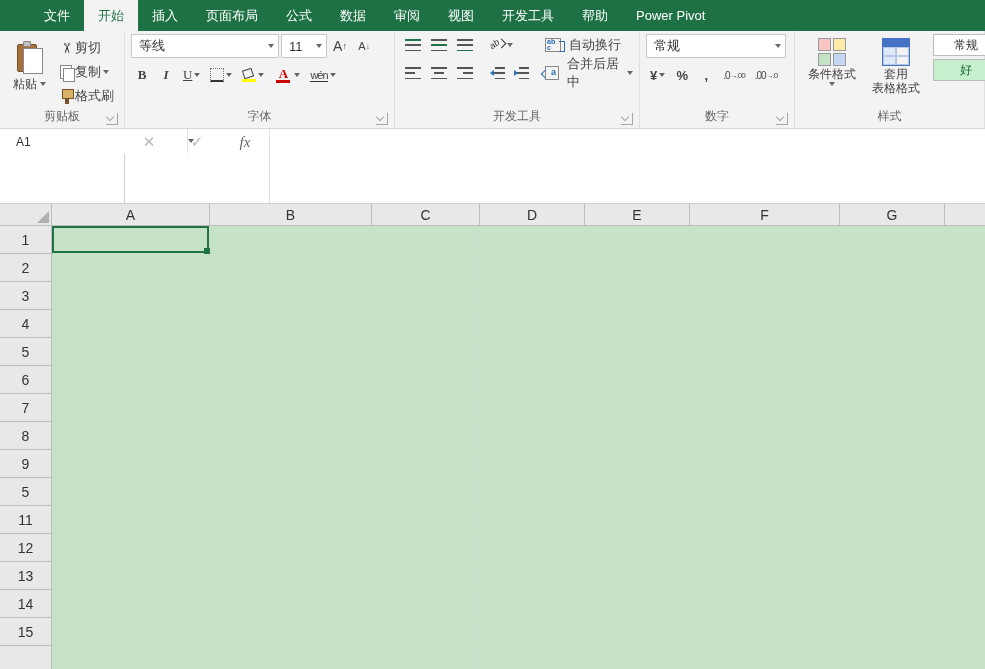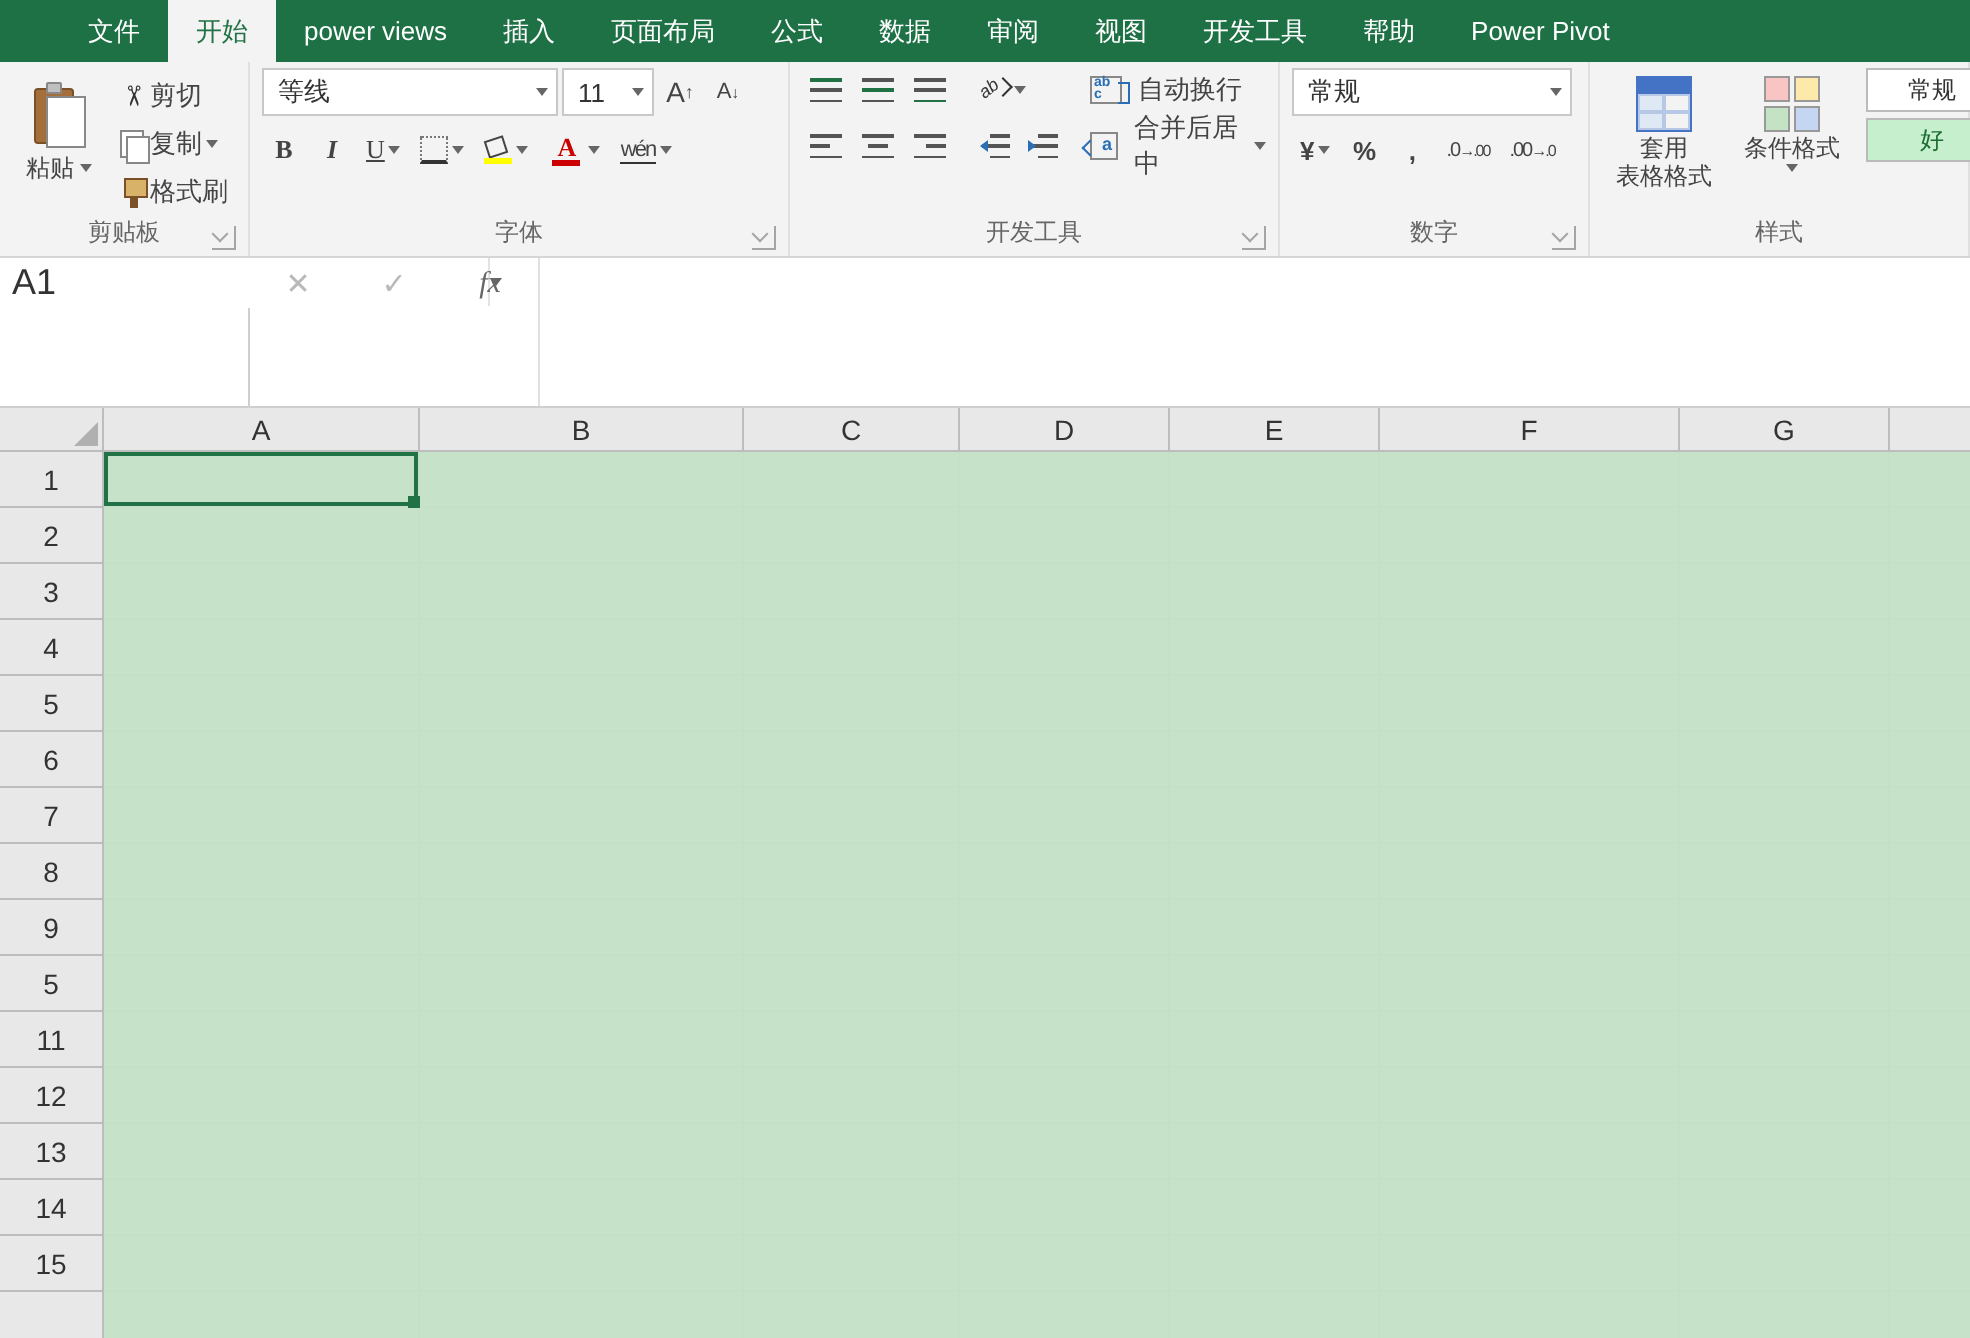--- a/index.html
+++ b/index.html
@@ -101,21 +101,21 @@
 .ftico .bd{display:grid;grid-template-columns:1fr 1fr;grid-template-rows:1fr 1fr}
 .ftico .bd div{border:0.5px solid #b6c8e6}
 .ftico .bd div:nth-child(odd){background:#dfe9f5}
 .stylecell{width:66px;height:22px;border:1px solid #bbb;display:flex;align-items:center;justify-content:center;font-size:12px}
 .sc-normal{background:#fff;color:#333}
 .sc-good{background:#c6efce;color:#1d6b30}
 
 
 .fbar{display:flex;border-bottom:1px solid #cfcfcf;background:#fff;height:75px;width:985px}
 .namewrap{width:125px;display:flex;border-right:1px solid #cfcfcf}
-.namebox{flex:1;height:25px;border:0;background:#fff;font-size:18px;padding:0 6px;color:#333}
+.namebox{flex:1;height:25px;border:0;background:#fff;font-size:12px;padding:0 16px;color:#333}
 .namecar{width:20px;height:24px;display:flex;align-items:center;justify-content:center;border-left:1px solid #e3e3e3}
 .fxarea-l{width:145px;border-right:1px solid #e0e0e0;display:flex;align-items:flex-start;padding-top:3px}
 .fxbtn{flex:1;height:20px;display:flex;align-items:center;justify-content:center;color:#b9b9b9;font-size:15px}
 .fxbtn.fx{font-style:italic;font-family:Georgia;color:#666}
 .fxinput{flex:1;border:0;padding:4px 6px;font-size:13px;resize:none;outline:none}
 
 
 .gridwrap{position:relative;width:985px;height:465px;background:#e8e8e8}
 .ghead{display:flex;height:22px;background:#e8e8e8}
 .corner{width:56px;height:22px;border-right:1px solid #bdbdbd;border-bottom:1px solid #bdbdbd;background:#e8e8e8;position:relative}
@@ -130,21 +130,20 @@
 .cell.last{border-right:0}
 .selbox{position:absolute;left:0;top:0;border:2px solid #217346;pointer-events:none}
 .selhandle{position:absolute;width:6px;height:6px;background:#217346;right:-3px;bottom:-3px}
 </style>
 </head>
 <body>
 
 <div class="tabs">
   <div class="tab">文件</div>
   <div class="tab active">开始</div>
-  <div class="tab">power views</div>
   <div class="tab">插入</div>
   <div class="tab">页面布局</div>
   <div class="tab">公式</div>
   <div class="tab">数据</div>
   <div class="tab">审阅</div>
   <div class="tab">视图</div>
   <div class="tab">开发工具</div>
   <div class="tab">帮助</div>
   <div class="tab">Power Pivot</div>
 </div>
@@ -360,43 +359,43 @@
       </div>
     </div>
     <div class="gtitle"><span>数字</span>
       <span class="launcher"></span>
     </div>
   </div>
 
   <div class="group" style="flex:1;min-width:185px">
     <div class="row" style="height:72px;align-items:flex-start">
       <div class="bigbtn">
+        <div class="cfico">
+            <div></div>
+            <div></div>
+            <div></div>
+            <div></div>
+          </div>
+        <span class="lbl">
+            <span>条件格式</span>
+          </span>
+        <span class="caret"></span>
+      </div>
+      <div class="bigbtn">
         <div class="ftico">
             <div class="hd"></div>
             <div class="bd">
               <div></div>
               <div></div>
               <div></div>
               <div></div>
             </div>
           </div>
         <span class="lbl" style="white-space:pre">套用
 表格格式</span>
-      </div>
-      <div class="bigbtn">
-        <div class="cfico">
-            <div></div>
-            <div></div>
-            <div></div>
-            <div></div>
-          </div>
-        <span class="lbl">
-            <span>条件格式</span>
-          </span>
-        <span class="caret"></span>
       </div>
       <div class="rows" style="margin-left:4px;gap:3px">
         <div class="stylecell sc-normal">常规</div>
         <div class="stylecell sc-good">好</div>
       </div>
     </div>
     <div class="gtitle"><span>样式</span></div>
   </div>
 </div>
 

